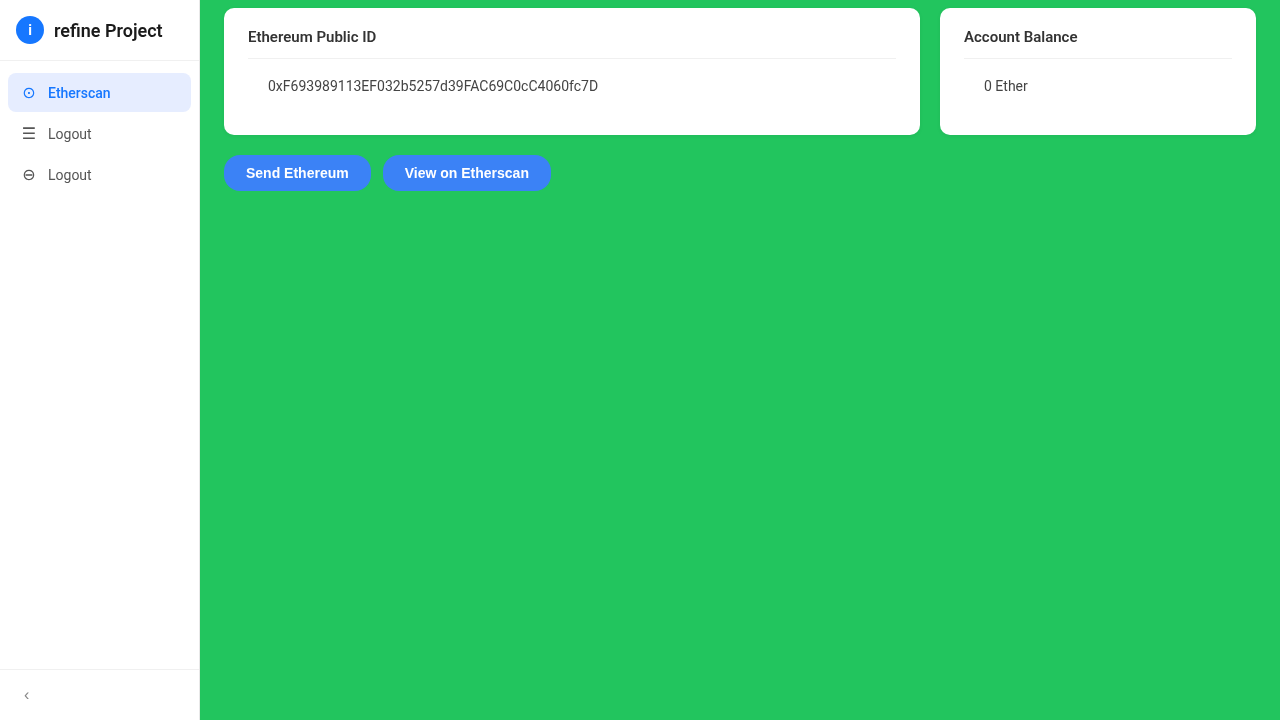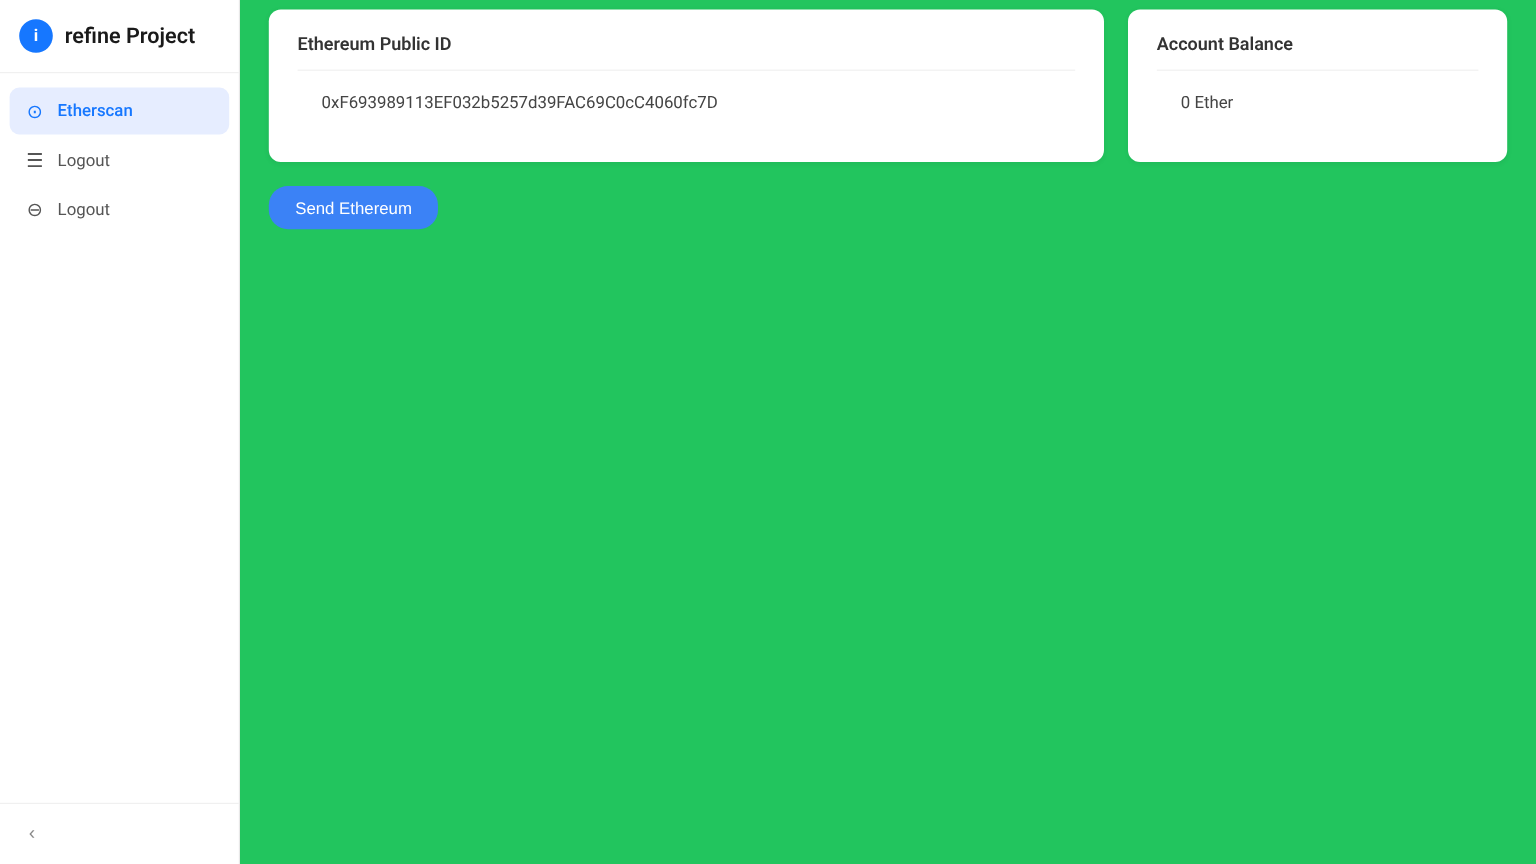--- a/index.html
+++ b/index.html
@@ -160,21 +160,21 @@
       margin-top: 4px;
     }
 
     .btn-primary {
       background: #3b82f6;
       color: white;
       border: none;
       border-radius: 16px;
       padding: 10px 22px;
       font-size: 14px;
-      font-weight: 400;
+      font-weight: 700;
       cursor: pointer;
       transition: background 0.15s;
     }
   </style>
 </head>
 <body>
 
 <nav class="sidebar">
 
   <div class="sidebar-logo">
@@ -222,15 +222,16 @@
 
     <div class="card card-balance">
       <div class="card-title">Account Balance</div>
       <div class="card-value">0 Ether</div>
     </div>
 
   </div>
 
   <div class="buttons-row">
     <button class="btn-primary">Send Ethereum</button>
+    <button class="btn-primary">View on Etherscan</button>
   </div>
 
 </main>
 
 </body></html>

